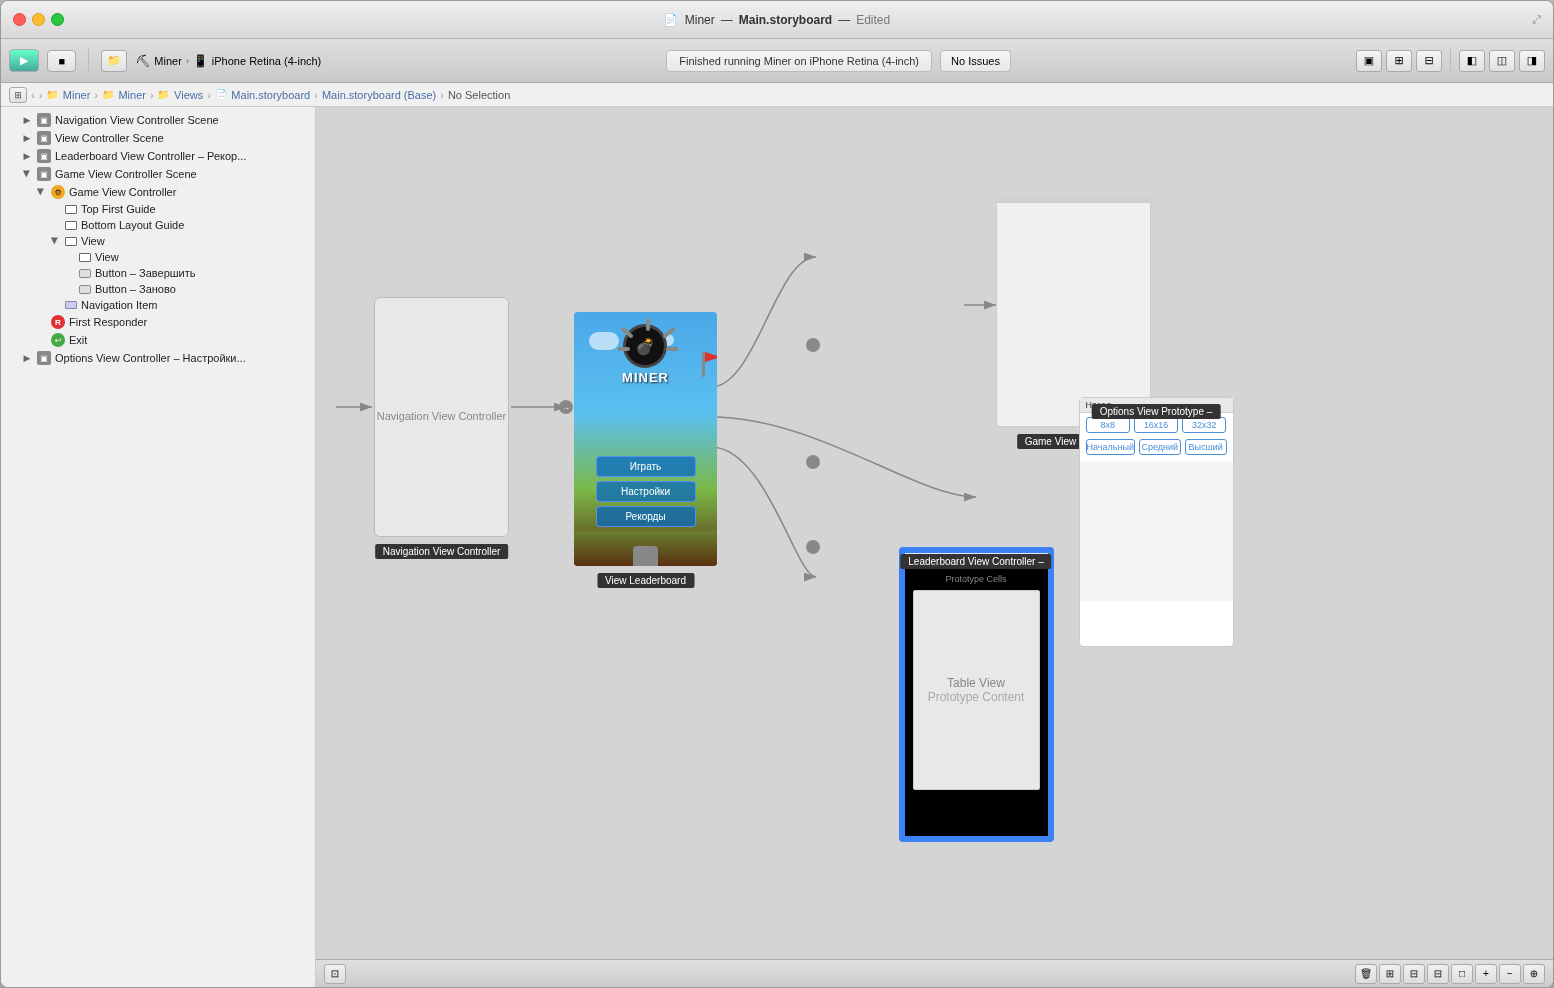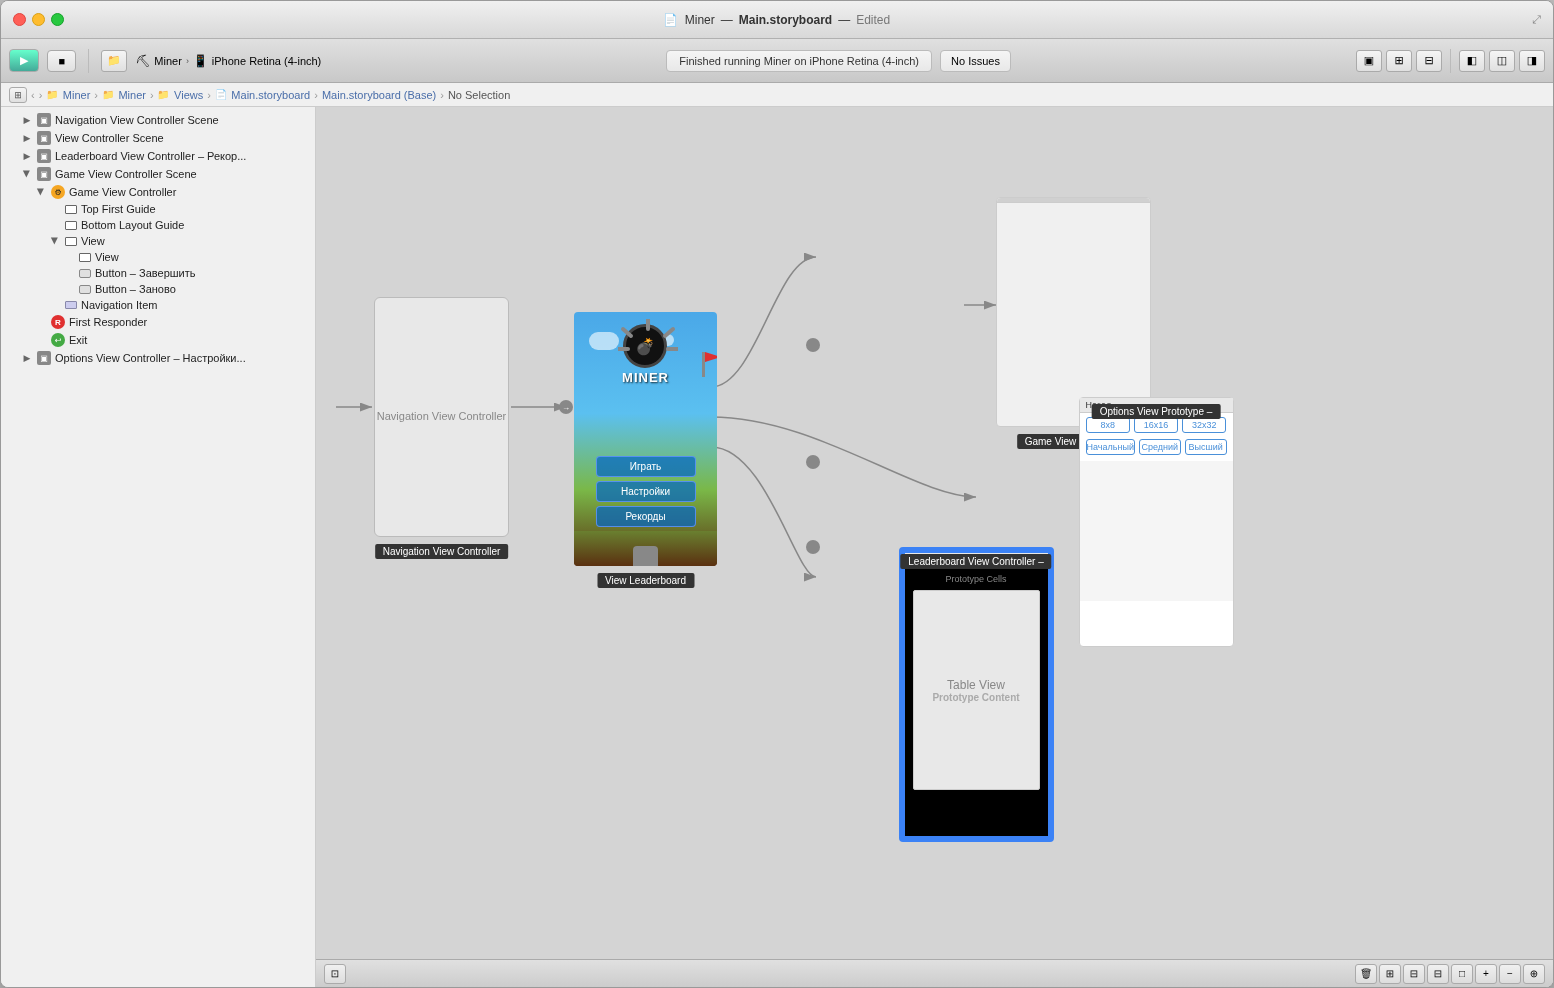--- a/index.html
+++ b/index.html
@@ -820,21 +820,21 @@
             <div class="lb-header">
               <span>Назад</span>
             </div>
             <div class="lb-table-label">
               <span>Prototype Cells</span>
             </div>
             <div style="margin:4px 8px;background:#e8e8e8;height:200px;border:1px solid #ccc;border-radius:2px;display:flex;align-items:center;justify-content:center;flex-direction:column;">
               <div style="font-size:12px;color:#888;font-weight:500;">
                 <span>Table View</span>
               </div>
-              <div style="font-size:10px;color:#aaa;font-weight:bold;">
+              <div style="font-size:12px;color:#aaa;">
                 <span>Prototype Content</span>
               </div>
             </div>
           </div>
           <div class="scene-label">
             <span>Leaderboard View Controller –</span>
           </div>
         </div>
 
       </div>

